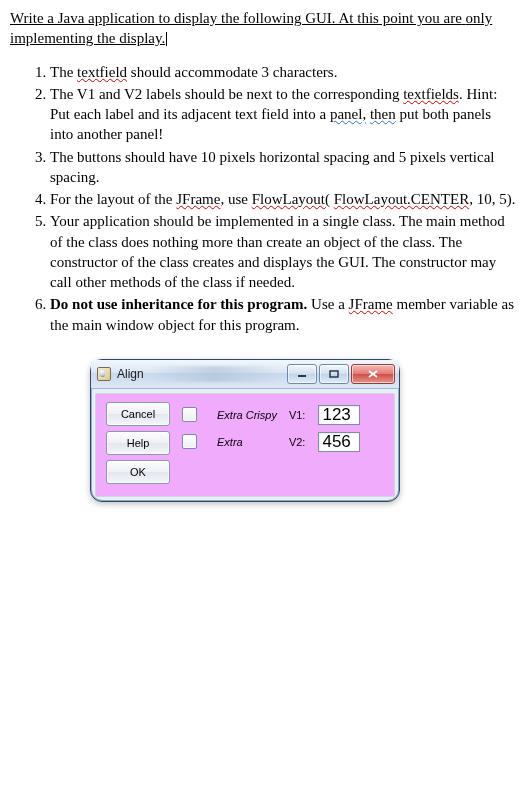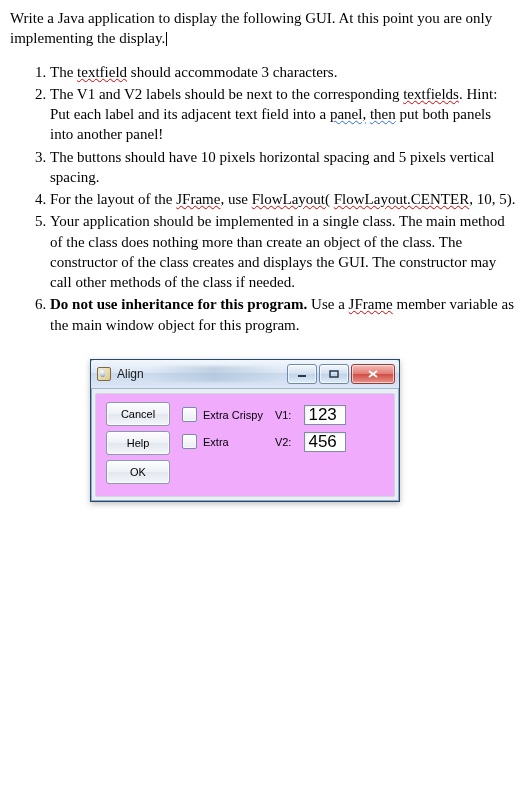--- a/index.html
+++ b/index.html
@@ -5,21 +5,21 @@
   body {
     margin: 0;
     padding: 8px 10px;
     font-family: "Times New Roman", Times, serif;
     font-size: 15px;
     color: #000;
     width: 528px;
     box-sizing: border-box;
     background: #fff;
   }
-  .intro { line-height: 1.35; }
+  .intro { line-height: 1.35; text-decoration: underline; }
   .cursor {
     display: inline-block;
     width: 1px;
     height: 14px;
     background: #000;
     vertical-align: text-bottom;
     margin-left: 1px;
   }
   ol.reqs {
     margin: 13px 0 0 0;
@@ -43,21 +43,21 @@
   }
   .bold { font-weight: bold; }
 
   
   .gui-wrap {
     margin: 24px 0 0 80px;
     width: 310px;
   }
   .win {
     border: 1px solid #2a4a6a;
-    border-radius: 0;
+    border-radius: 12px;
     box-shadow: 0 0 0 1px #8faac4 inset, 0 2px 6px rgba(0,0,0,.25);
     font-family: "Segoe UI", Tahoma, sans-serif;
     font-size: 12px;
     color: #000;
     background: #e9eef5;
   }
   .titlebar {
     height: 28px;
     background: linear-gradient(to bottom, #f3f7fc 0%, #dbe6f4 45%, #c8d8ec 46%, #dde8f6 100%);
     border-bottom: 1px solid #9db7d1;
@@ -137,21 +137,21 @@
     height: 22px;
     border: 1px solid #8a99ad;
     border-radius: 3px;
     background: linear-gradient(to bottom,#fdfdfe,#eef1f6 48%,#e3e8ef 52%,#f3f5f9);
     font-family: Tahoma, "Segoe UI", sans-serif;
     font-size: 11px;
     display: flex; align-items: center; justify-content: center;
     box-shadow: inset 0 0 0 1px rgba(255,255,255,.7);
   }
   .mid-col { gap: 9px; padding-top: 4px; }
-  .chk-row { display: flex; align-items: center; gap: 6px; height: 18px; }
+  .chk-row { display: flex; align-items: center; gap: 20px; height: 18px; font-style: italic; }
   .chk {
     width: 13px; height: 13px;
     border: 1px solid #7a8aa0;
     background: linear-gradient(to bottom,#fff,#e9edf3);
     border-radius: 2px;
     box-shadow: inset 0 0 0 1px rgba(255,255,255,.6);
   }
   .chk-label { font-size: 11px; font-family: Tahoma, sans-serif; }
   .fields-col { gap: 9px; padding-top: 4px; }
   .f-row { display: flex; align-items: center; gap: 13px; height: 18px; }

